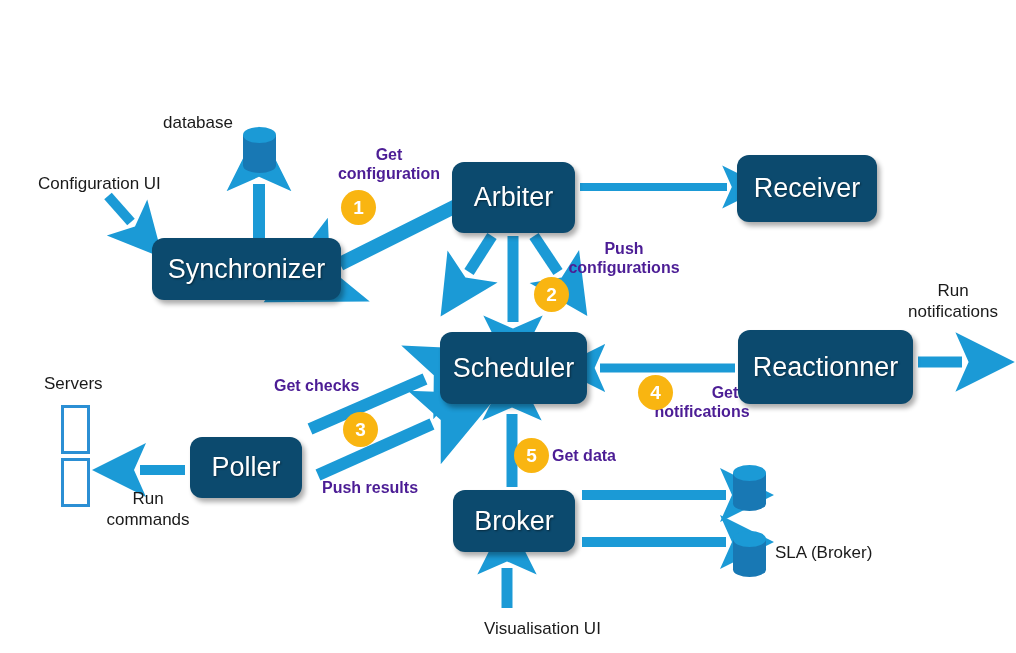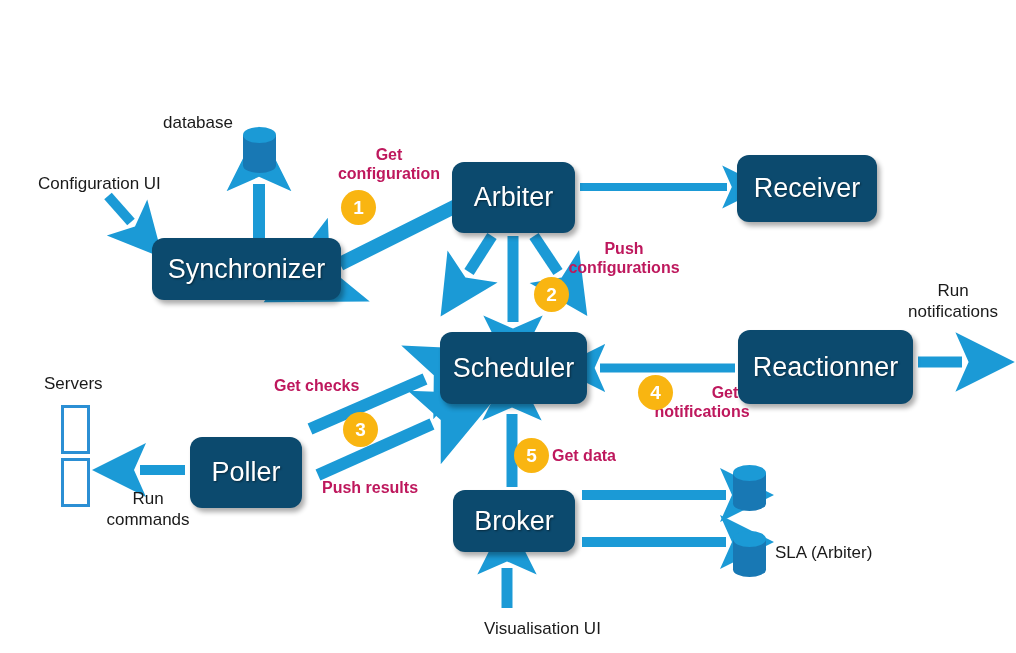--- a/index.html
+++ b/index.html
@@ -16,21 +16,21 @@
         display:flex;align-items:center;justify-content:center;}
   .node span{color:#ffffff;font-size:27px;font-family:"Liberation Sans",sans-serif;
              text-shadow:1px 1px 2px rgba(0,0,0,0.45);white-space:nowrap;}
 
   
   .lbl{position:absolute;color:#1a1a1a;font-size:17px;
        font-family:"Liberation Sans",sans-serif;white-space:nowrap;line-height:1.25;}
   .lbl.ctr{text-align:center;}
 
   
-  .ann{position:absolute;color:#be185d;font-size:16px;font-weight:bold;
+  .ann{position:absolute;color:#4c1d95;font-size:16px;font-weight:bold;
        font-family:"Liberation Sans",sans-serif;white-space:nowrap;line-height:1.2;}
   .ann.ctr{text-align:center;}
 
   
   .badge{position:absolute;width:35px;height:35px;border-radius:50%;
          background:#f9b511;color:#ffffff;font-size:19px;font-weight:bold;
          display:flex;align-items:center;justify-content:center;
          font-family:"Liberation Sans",sans-serif;}
 
   
@@ -139,21 +139,21 @@
   </div>
 
   <div class="node" style="left:440px;top:332px;width:147px;height:72px;">
     <span>Scheduler</span>
   </div>
 
   <div class="node" style="left:738px;top:330px;width:175px;height:74px;">
     <span>Reactionner</span>
   </div>
 
-  <div class="node" style="left:190px;top:437px;width:112px;height:71px;">
+  <div class="node" style="left:190px;top:437px;width:112px;height:61px;">
     <span>Poller</span>
   </div>
 
   <div class="node" style="left:453px;top:490px;width:122px;height:62px;">
     <span>Broker</span>
   </div>
 
   <div class="cyl" style="left:243px;top:127px;width:33px;height:47px;">
     <div class="bot" style="top:31px;width:33px;height:15px;"></div>
     <div class="body" style="top:8px;width:33px;height:31px;"></div>
@@ -185,21 +185,21 @@
     <div>Run</div>
     <div>commands</div>
   </div>
 
   <div class="lbl ctr" style="left:893px;top:280px;width:120px;">
     <div>Run</div>
     <div>notifications</div>
   </div>
 
 
-  <div class="lbl" style="left:775px;top:542px;">SLA (Arbiter)</div>
+  <div class="lbl" style="left:775px;top:542px;">SLA (Broker)</div>
 
   <div class="lbl" style="left:484px;top:618px;">Visualisation UI</div>
 
   <div class="ann ctr" style="left:301px;top:145px;width:176px;">
     <div>Get</div>
     <div>configuration</div>
   </div>
 
   <div class="ann ctr" style="left:535px;top:239px;width:178px;">
     <div>Push</div>

